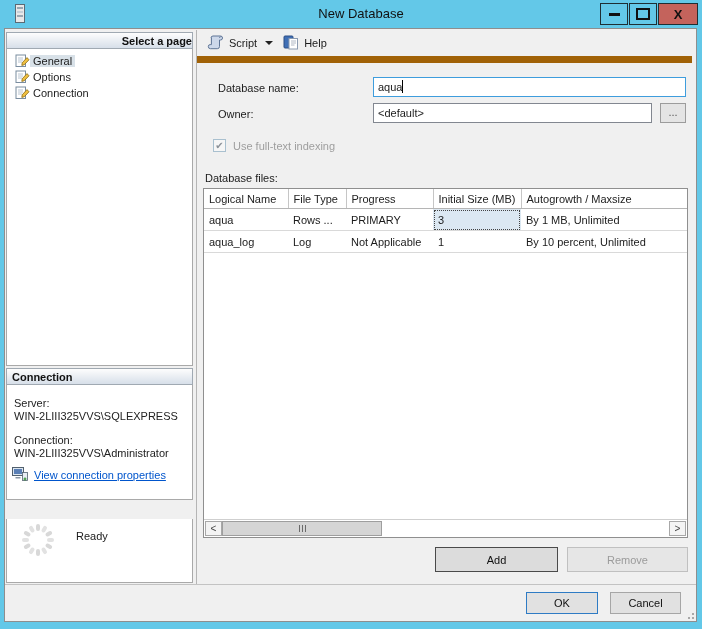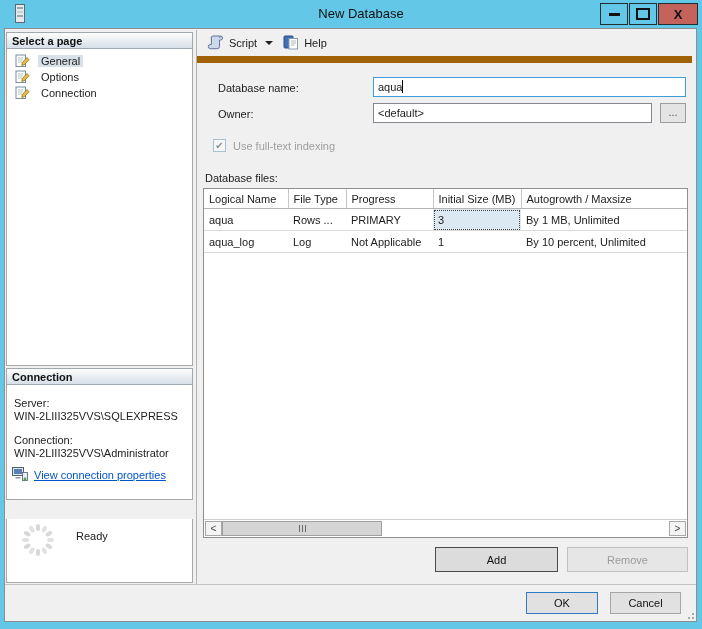--- a/index.html
+++ b/index.html
@@ -23,21 +23,21 @@
   .inner{left:4px;top:28px;width:693px;height:594px;background:#f0f0f0;
          box-sizing:border-box;border:1px solid #8e8e8e;}
 
   
   .sect-head{left:6px;width:187px;height:17px;box-sizing:border-box;border:1px solid #a0a9b2;
              background:linear-gradient(#fdfdfd,#d7dfe9);font-weight:bold;
              padding:2px 0 0 5px;color:#111;}
   .sect-box{left:6px;width:187px;box-sizing:border-box;background:#fff;
             border:1px solid #a9a9a9;border-top:none;}
   .page-item{display:flex;align-items:center;height:16px;padding-left:8px;cursor:pointer;}
-  .page-item .lbl{padding:0 3px;margin-left:8px;}
+  .page-item .lbl{padding:0 3px;margin-left:0;}
   .page-item .lbl.selected{background:#d8e1e8;}
 
   .side-text{left:20px;width:168px;color:#222;}
   .link{color:#0055cc;text-decoration:underline;cursor:pointer;}
 
   
   .toolbar{left:197px;top:30px;width:495px;height:26px;border-bottom:7px solid #a16207;
            display:flex;align-items:center;}
   .tool-item{display:flex;align-items:center;gap:5px;padding:3px 4px;cursor:pointer;}
   .dd-arrow{width:0;height:0;border-left:4px solid transparent;border-right:4px solid transparent;
@@ -111,21 +111,21 @@
     </div>
     <div class="abs winbtn btn-close">
       <span>X</span>
     </div>
   </div>
 
   <div class="abs inner"></div>
 
   <div class="abs vline" style="left:196px;top:30px;height:554px;"></div>
 
-  <div class="abs sect-head nw" style="top:32px;">Select a page</div>
+  <div class="abs sect-head nw" style="top:32px;text-align:right;">Select a page</div>
   <div class="abs sect-box" style="top:49px;height:317px;">
     <div style="padding-top:4px;">
       <div class="page-item">
         <span>
           <svg width="15" height="15" viewBox="0 0 15 15">
             <rect x="1" y="2" width="9.5" height="11.5" fill="#fff" stroke="#7a8da0"></rect>
             <path d="M3 5h5M3 7h5M3 9h4" stroke="#b8c4d0" stroke-width="1" fill="none"></path>
             <path d="M7.2 9.8 L12 4.6 L14 6.8 L9.2 11.8 L6.8 12.4 Z" fill="#f0c040" stroke="#8a6a14" stroke-width="0.8"></path>
           </svg>
         </span>

